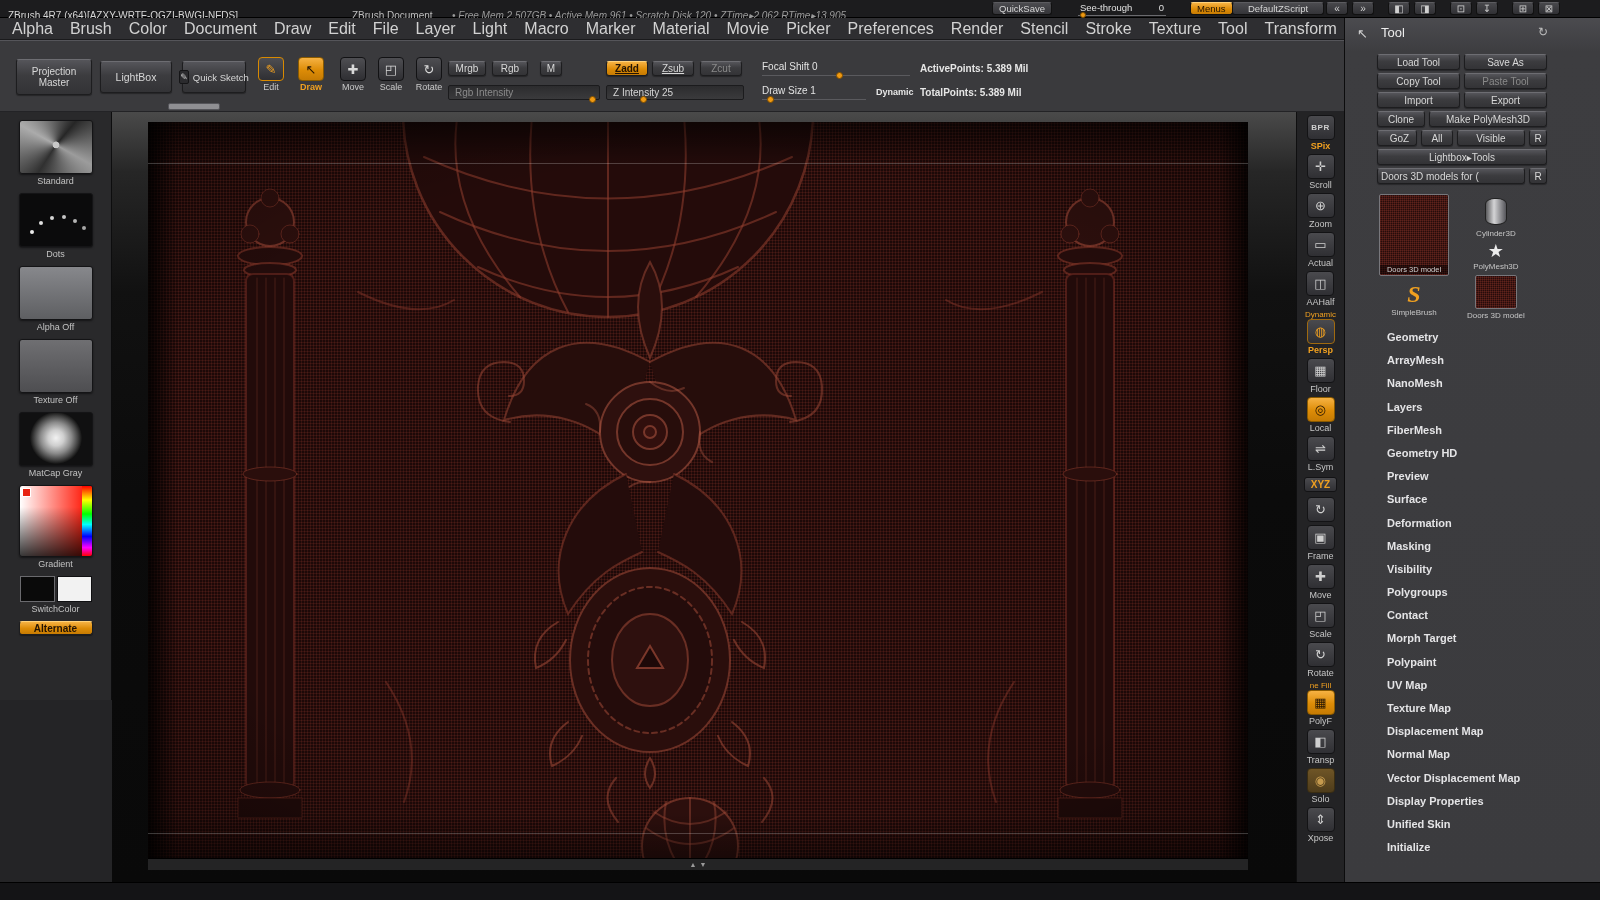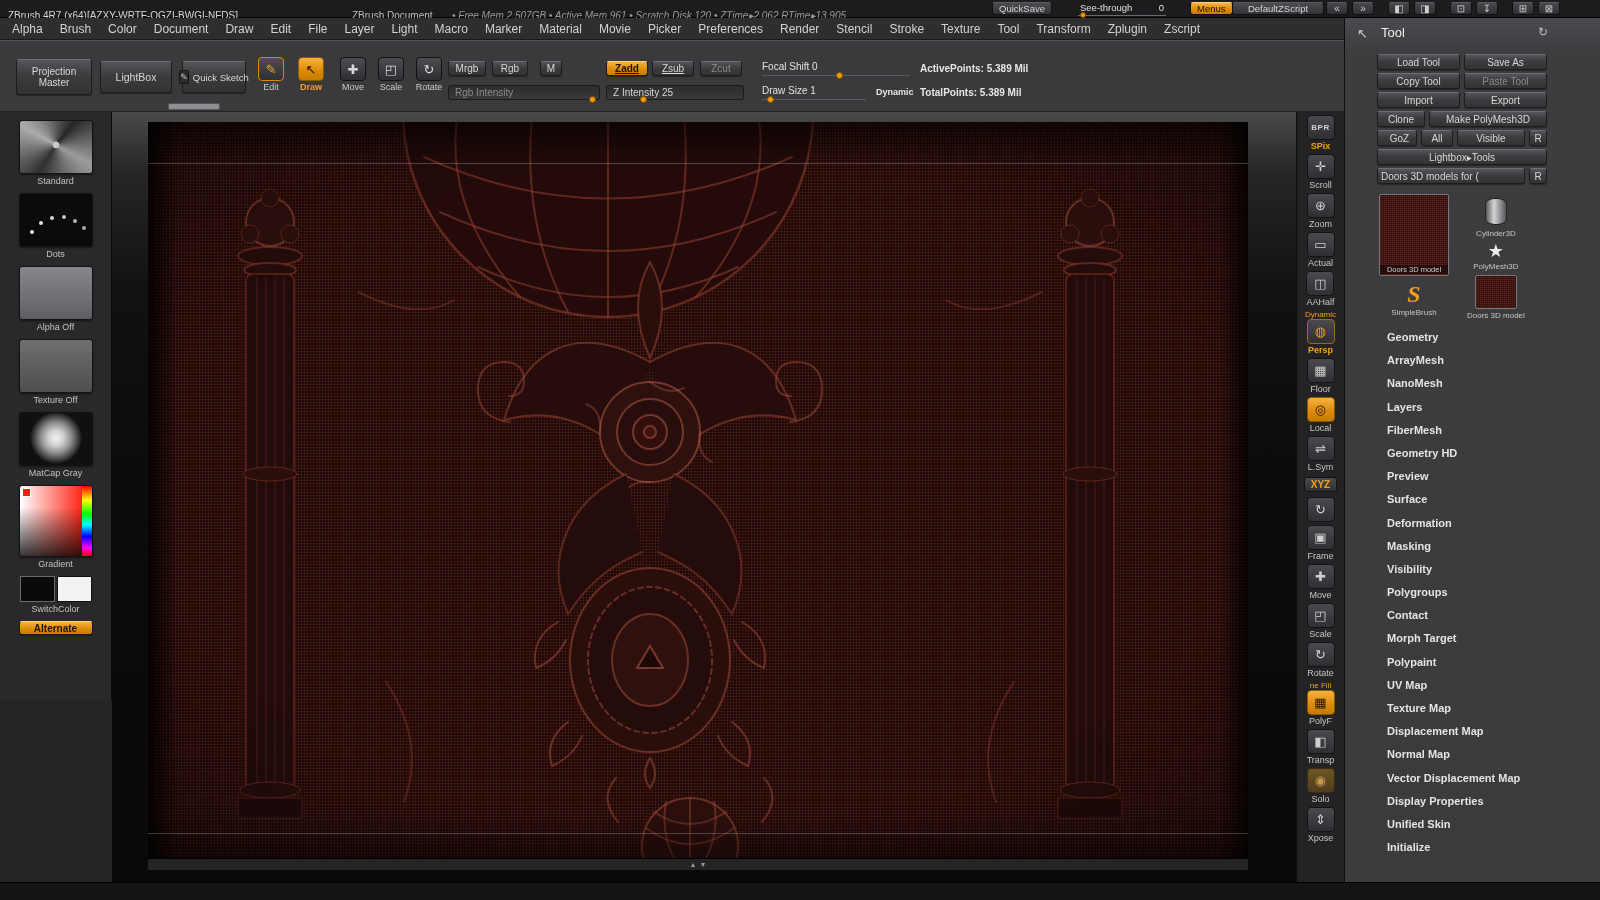--- a/index.html
+++ b/index.html
@@ -25,21 +25,21 @@
     background:#f09a12;border:1px solid #7e4e00;}
   .tb-icons{position:absolute;left:1326px;top:2px;display:flex;gap:4px;}
   .tb-icon{width:22px;height:13px;display:flex;align-items:center;justify-content:center;font-size:10px;
     color:#cfcfcf;border-radius:3px;border:1px solid #111;border-top-color:#5c5c60;
     background:linear-gradient(#48484c,#303034);cursor:pointer;}
   .tb-icons .tb-icon:nth-child(3),.tb-icons .tb-icon:nth-child(5),.tb-icons .tb-icon:nth-child(7){margin-left:10px;}
 
   
   .menubar{position:absolute;left:0;top:18px;width:1344px;height:22px;background:#2e2e31;
     border-bottom:1px solid #1a1a1c;display:flex;align-items:center;padding-left:12px;}
-  .menu-item{color:#d2d2d2;font-size:12px;margin-right:17px;cursor:pointer;white-space:nowrap;}
+  .menu-item{color:#d2d2d2;font-size:16px;margin-right:17px;cursor:pointer;white-space:nowrap;}
 
   
   .shelf{position:absolute;left:0;top:40px;width:1344px;height:72px;background:#3a3a3d;
     border-top:1px solid #55555a;border-bottom:1px solid #232326;}
   .zbtn{display:inline-flex;align-items:center;justify-content:center;text-align:center;
     background:linear-gradient(#55555a,#3c3c3f 45%,#333336);
     border:1px solid #1d1d1f;border-top-color:#6d6d72;border-radius:3px;
     color:#d8d8d8;font-size:10px;padding:0 5px;height:15px;cursor:pointer;
     box-shadow:0 1px 1px rgba(0,0,0,.35);white-space:nowrap;}
   .zbtn.orange{background:linear-gradient(#f6b243,#dd8c07 55%,#c67b03);color:#241403;border-top-color:#ffd27a;font-weight:bold;}

